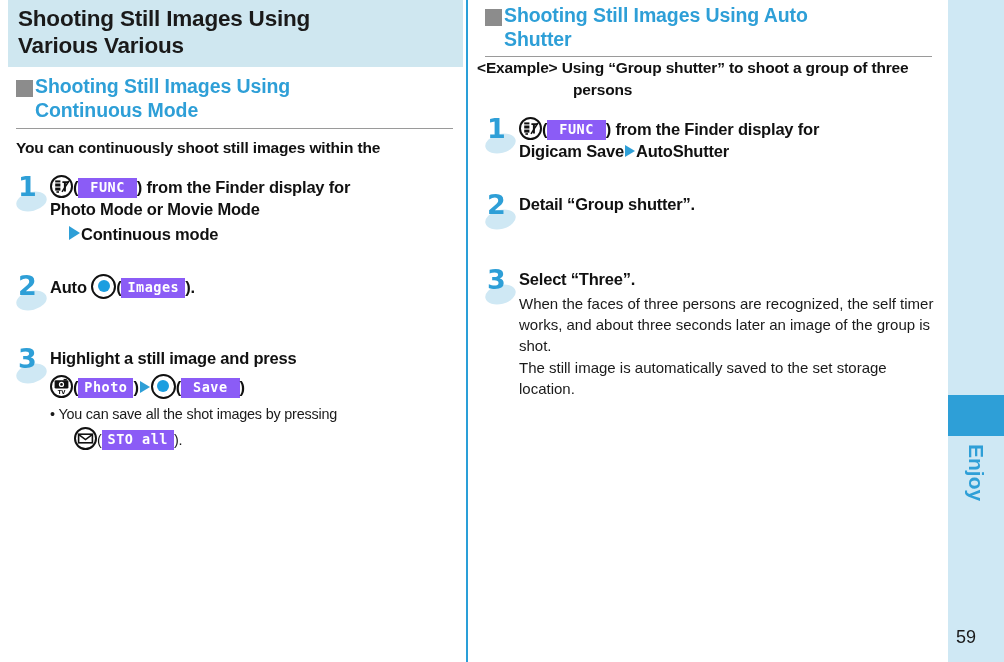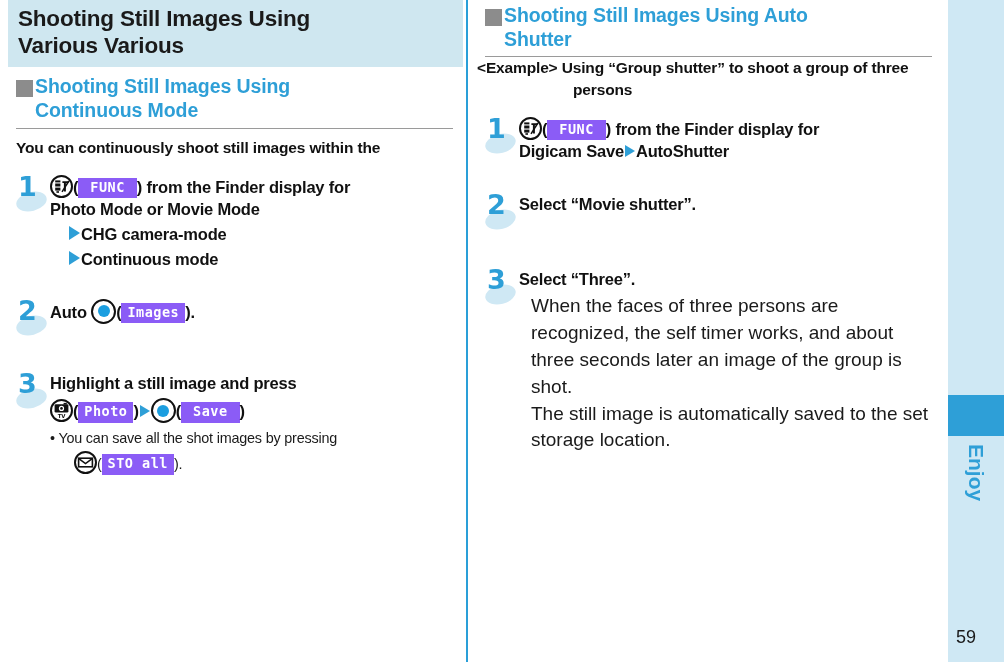--- a/index.html
+++ b/index.html
@@ -95,25 +95,24 @@
   
   .lead {
     font-size: 15.5px;
     font-weight: bold;
     color: #111;
     line-height: 1.42;
     padding: 8px 8px 0 8px;
     letter-spacing: -0.15px;
   }
   .body-normal {
-    font-size: 19px;
+    font-size: 15px;
     font-weight: normal;
     color: #1a1a1a;
     line-height: 1.42;
-    margin-left: 12px;
   }
 
   
   .step {
     position: relative;
     padding-left: 42px;
     padding-right: 6px;
     margin-top: 14px;
   }
   .step-num-wrap {
@@ -298,23 +297,20 @@
           <svg width="19" height="19" viewBox="0 0 19 19">
             <rect x="3.2" y="3.4" width="5.2" height="2" fill="#111"></rect>
             <rect x="3.2" y="6.5" width="5.2" height="3" fill="#111"></rect>
             <rect x="3.2" y="10.6" width="5.2" height="3" fill="#111"></rect>
             <rect x="4.4" y="14.2" width="2.6" height="1.6" fill="#111"></rect>
             <path d="M10.4 4.2 L16.6 4.2 L16.6 6.0 L13.9 6.0 L13.9 14.4 L11.9 14.4 L11.9 6.0 L10.4 6.0 Z" fill="#111"></path>
             <path d="M10.0 14.8 L16.9 4.0" stroke="#111" stroke-width="1.5"></path>
           </svg>
         </span><span>(</span><span class="chip wide">FUNC</span><span>) from the Finder display for</span><br>
         <span>Photo Mode or Movie Mode</span>
-        <div class="indent-1" style="margin-top:2px;">
-          <span class="arrow-tri"></span><span>CHG camera-mode</span>
-        </div>
         <div class="indent-1" style="margin-top:2px;">
           <span class="arrow-tri"></span><span>Continuous mode</span>
         </div>
       </div>
     </div>
 
     <div class="step" style="margin-top:28px;">
       <div class="step-num-wrap">
         <span class="step-shadow"></span>
         <span class="step-num">2</span>
@@ -396,21 +392,21 @@
         </span><span>(</span><span class="chip wide">FUNC</span><span>) from the Finder display for</span><br>
         <span>Digicam Save</span><span class="arrow-tri sm"></span><span>AutoShutter</span>
       </div>
     </div>
 
     <div class="step" style="margin-top:30px;">
       <div class="step-num-wrap">
         <span class="step-shadow"></span>
         <span class="step-num">2</span>
       </div>
-      <div class="step-body">Select “Movie shutter”.</div>
+      <div class="step-body">Detail “Group shutter”.</div>
     </div>
 
     <div class="step" style="margin-top:52px;">
       <div class="step-num-wrap">
         <span class="step-shadow"></span>
         <span class="step-num">3</span>
       </div>
       <div class="step-body">Select “Three”.</div>
       <div class="body-normal" style="margin-top:2px;">When the faces of three persons are recognized, the self timer works, and about three seconds later an image of the group is shot.</div>
       <div class="body-normal">The still image is automatically saved to the set storage location.</div>

